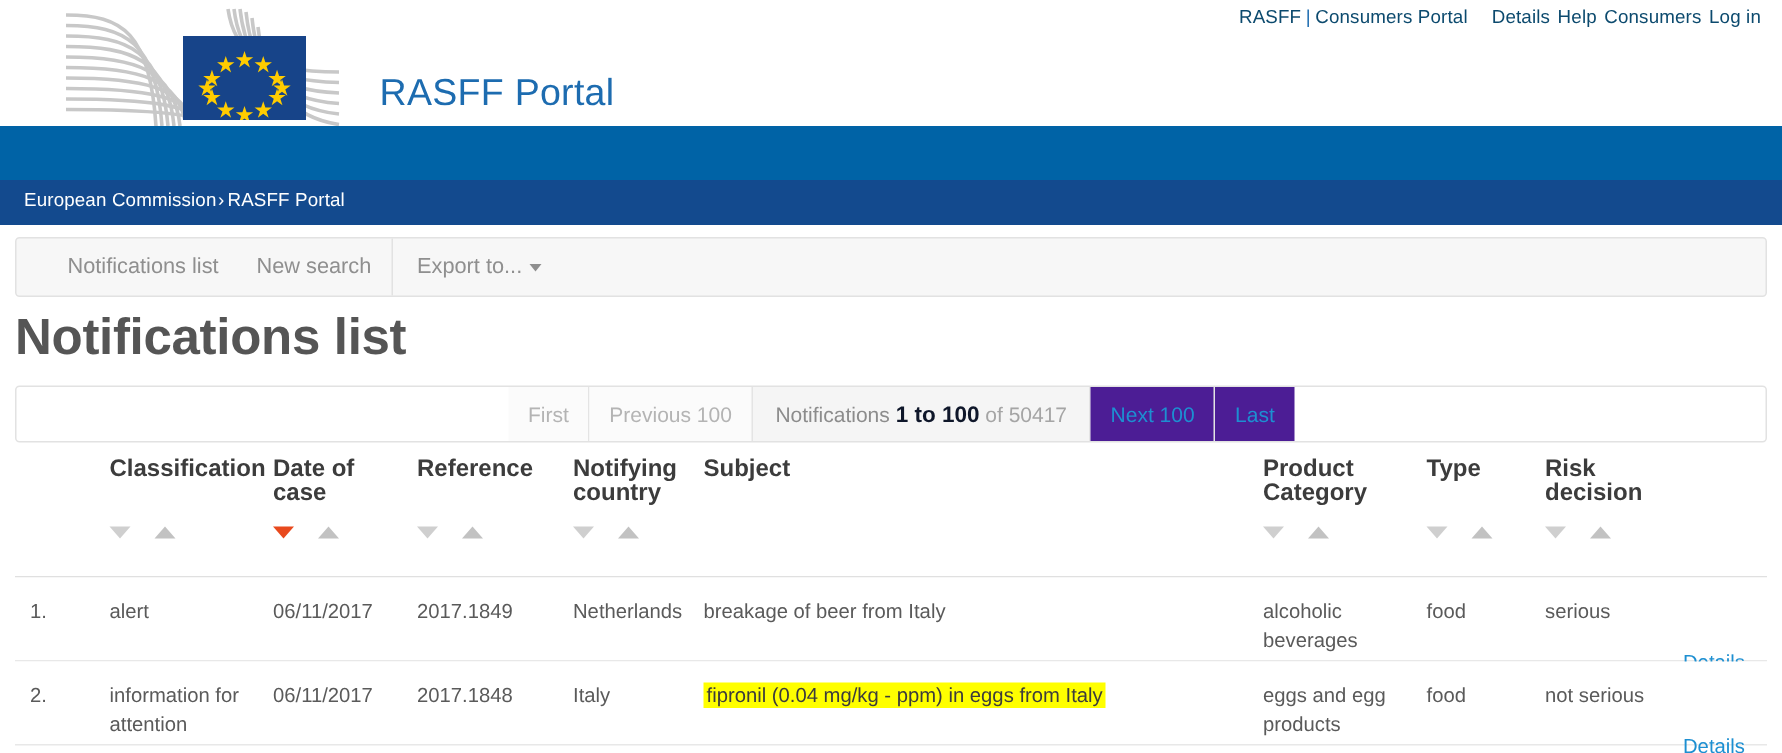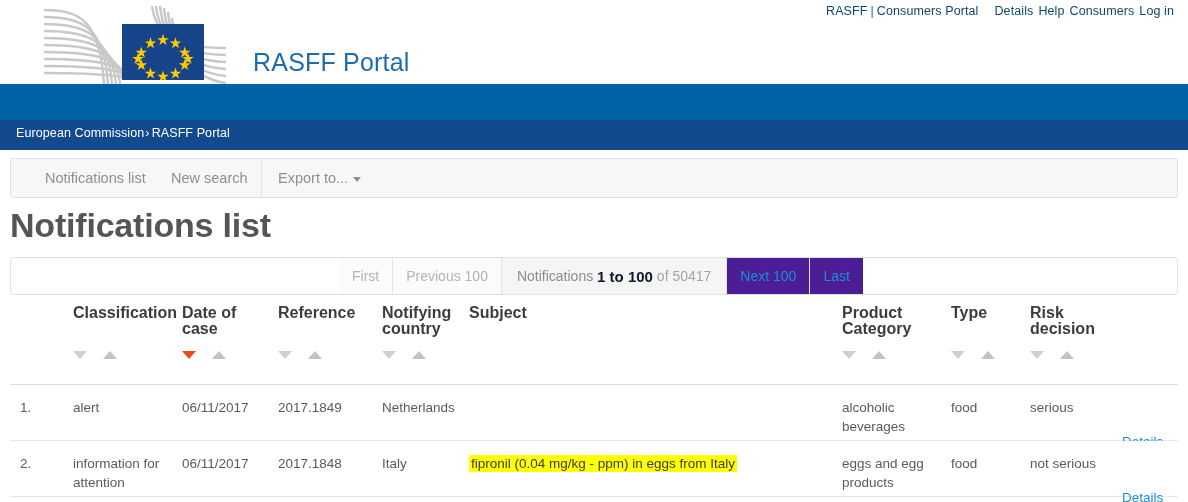--- a/index.html
+++ b/index.html
@@ -359,20 +359,21 @@
       </div>
     </div>
   </div>
 
   <div class="trow">
     <div class="td c-num">1.</div>
     <div class="td c-class">alert</div>
     <div class="td c-date">06/11/2017</div>
     <div class="td c-ref">2017.1849</div>
     <div class="td c-country">Netherlands</div>
+    <div class="td c-subject">breakage of beer from Italy</div>
     <div class="td c-prod">alcoholic beverages</div>
     <div class="td c-type">food</div>
     <div class="td c-risk">serious</div>
     <div class="td c-details td-link">Details</div>
   </div>
 
   <div class="trow">
     <div class="td c-num">2.</div>
     <div class="td c-class">information for attention</div>
     <div class="td c-date">06/11/2017</div>

